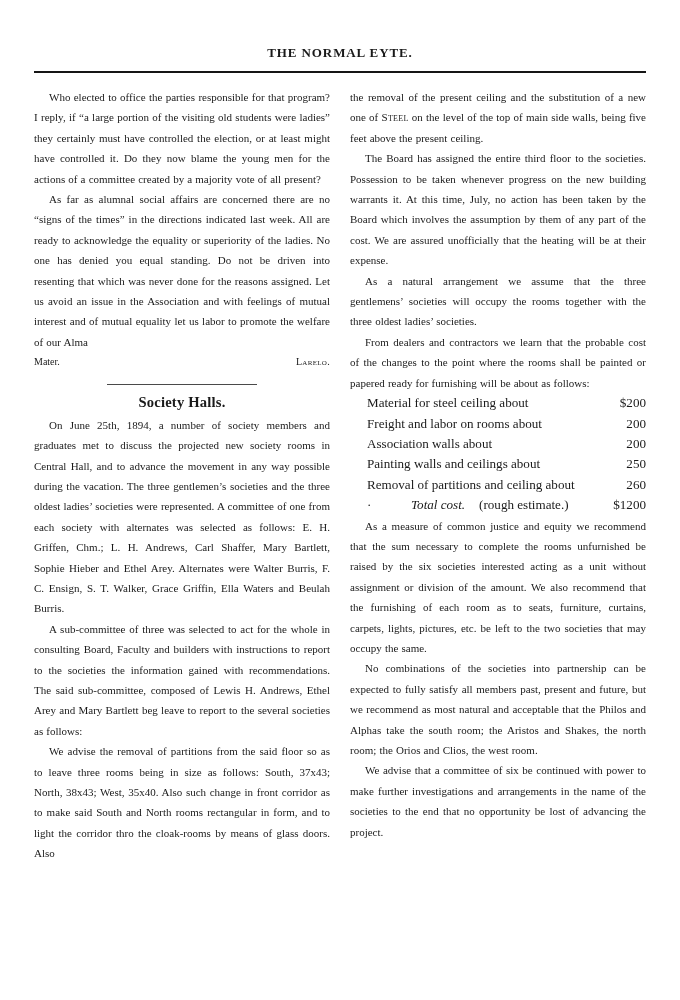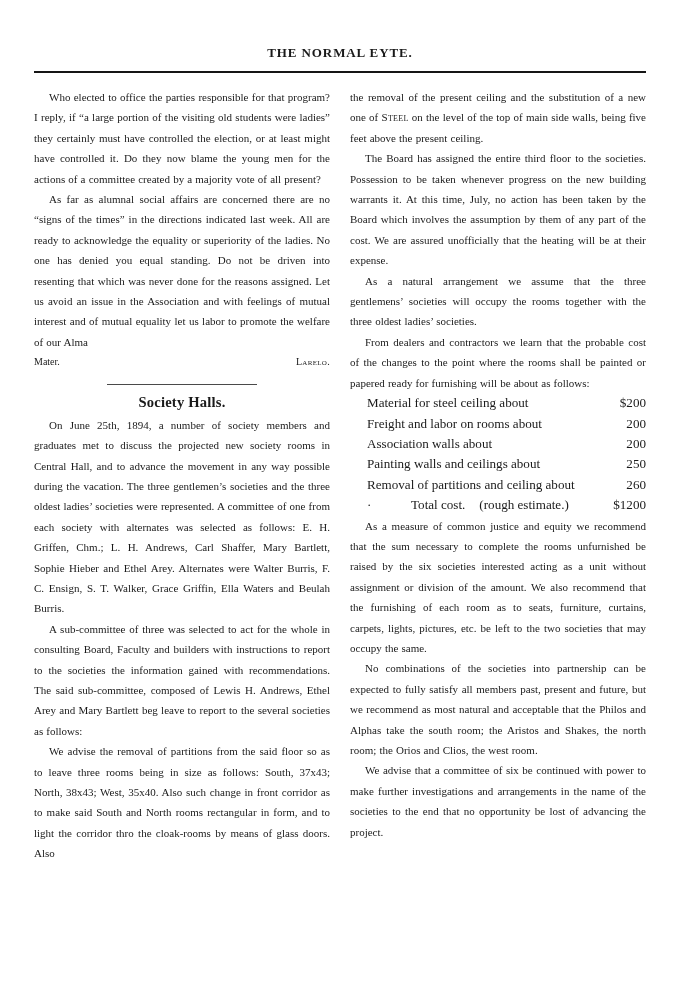--- a/index.html
+++ b/index.html
@@ -115,20 +115,21 @@
     padding-left: 6px !important;
   }
   .cost-total .cost-label {
     padding-left: 17px !important;
   }
   .total-dot {
     display: inline-block;
     width: 8px;
   }
   .total-italic {
+    font-style: italic;
     padding-left: 36px;
   }
   .total-paren { padding-left: 14px; }
 </style>
 </head>
 <body>
 
 <div class="page">
 
   <div class="masthead">THE NORMAL EYTE.</div>

